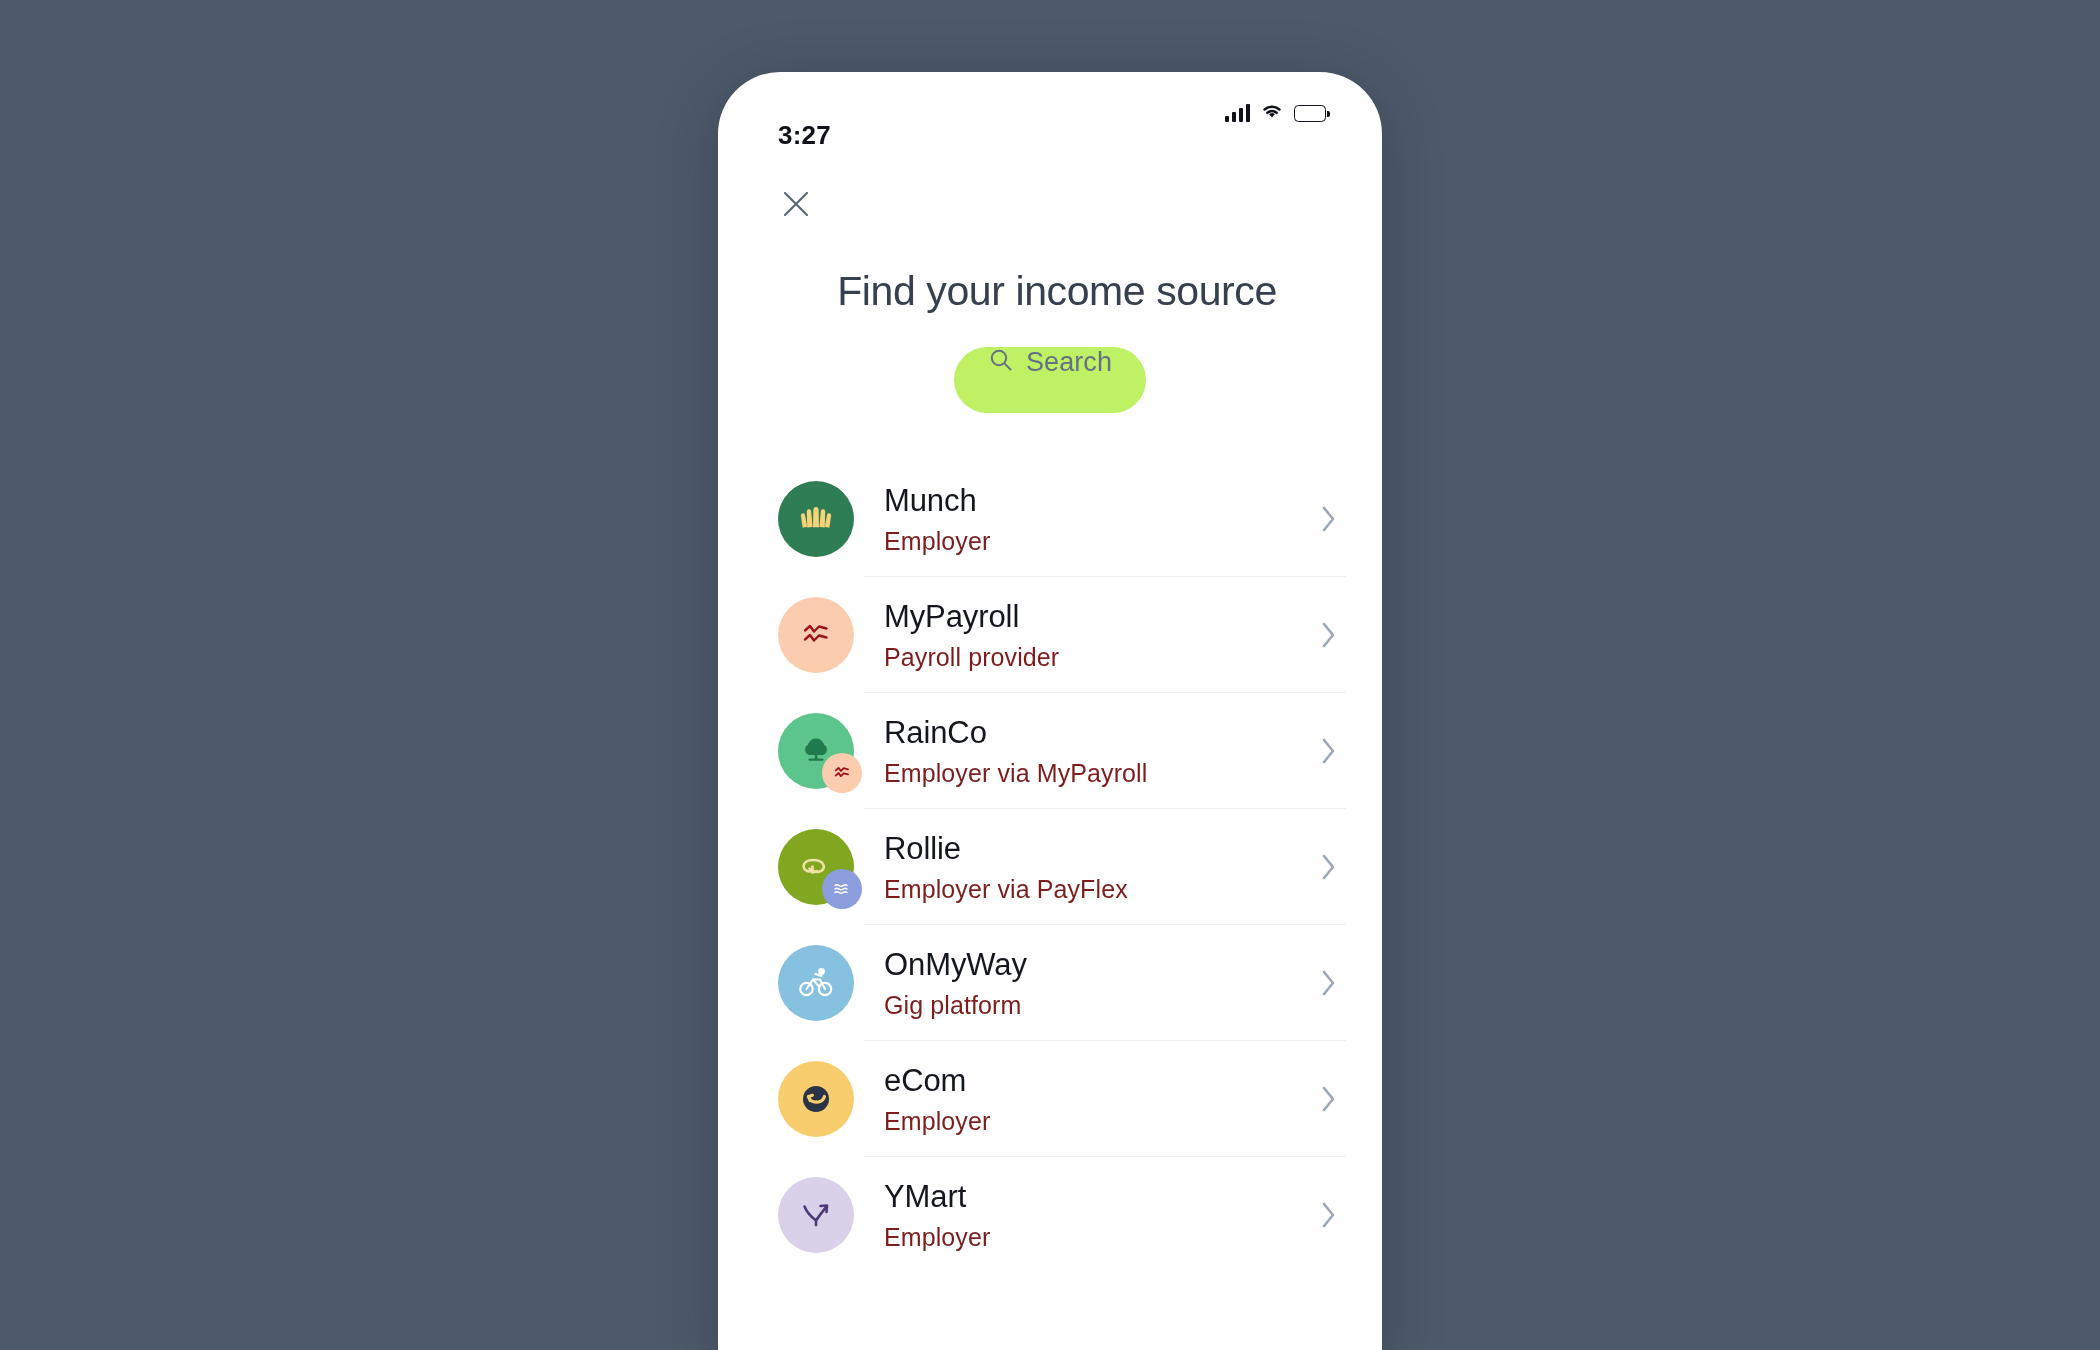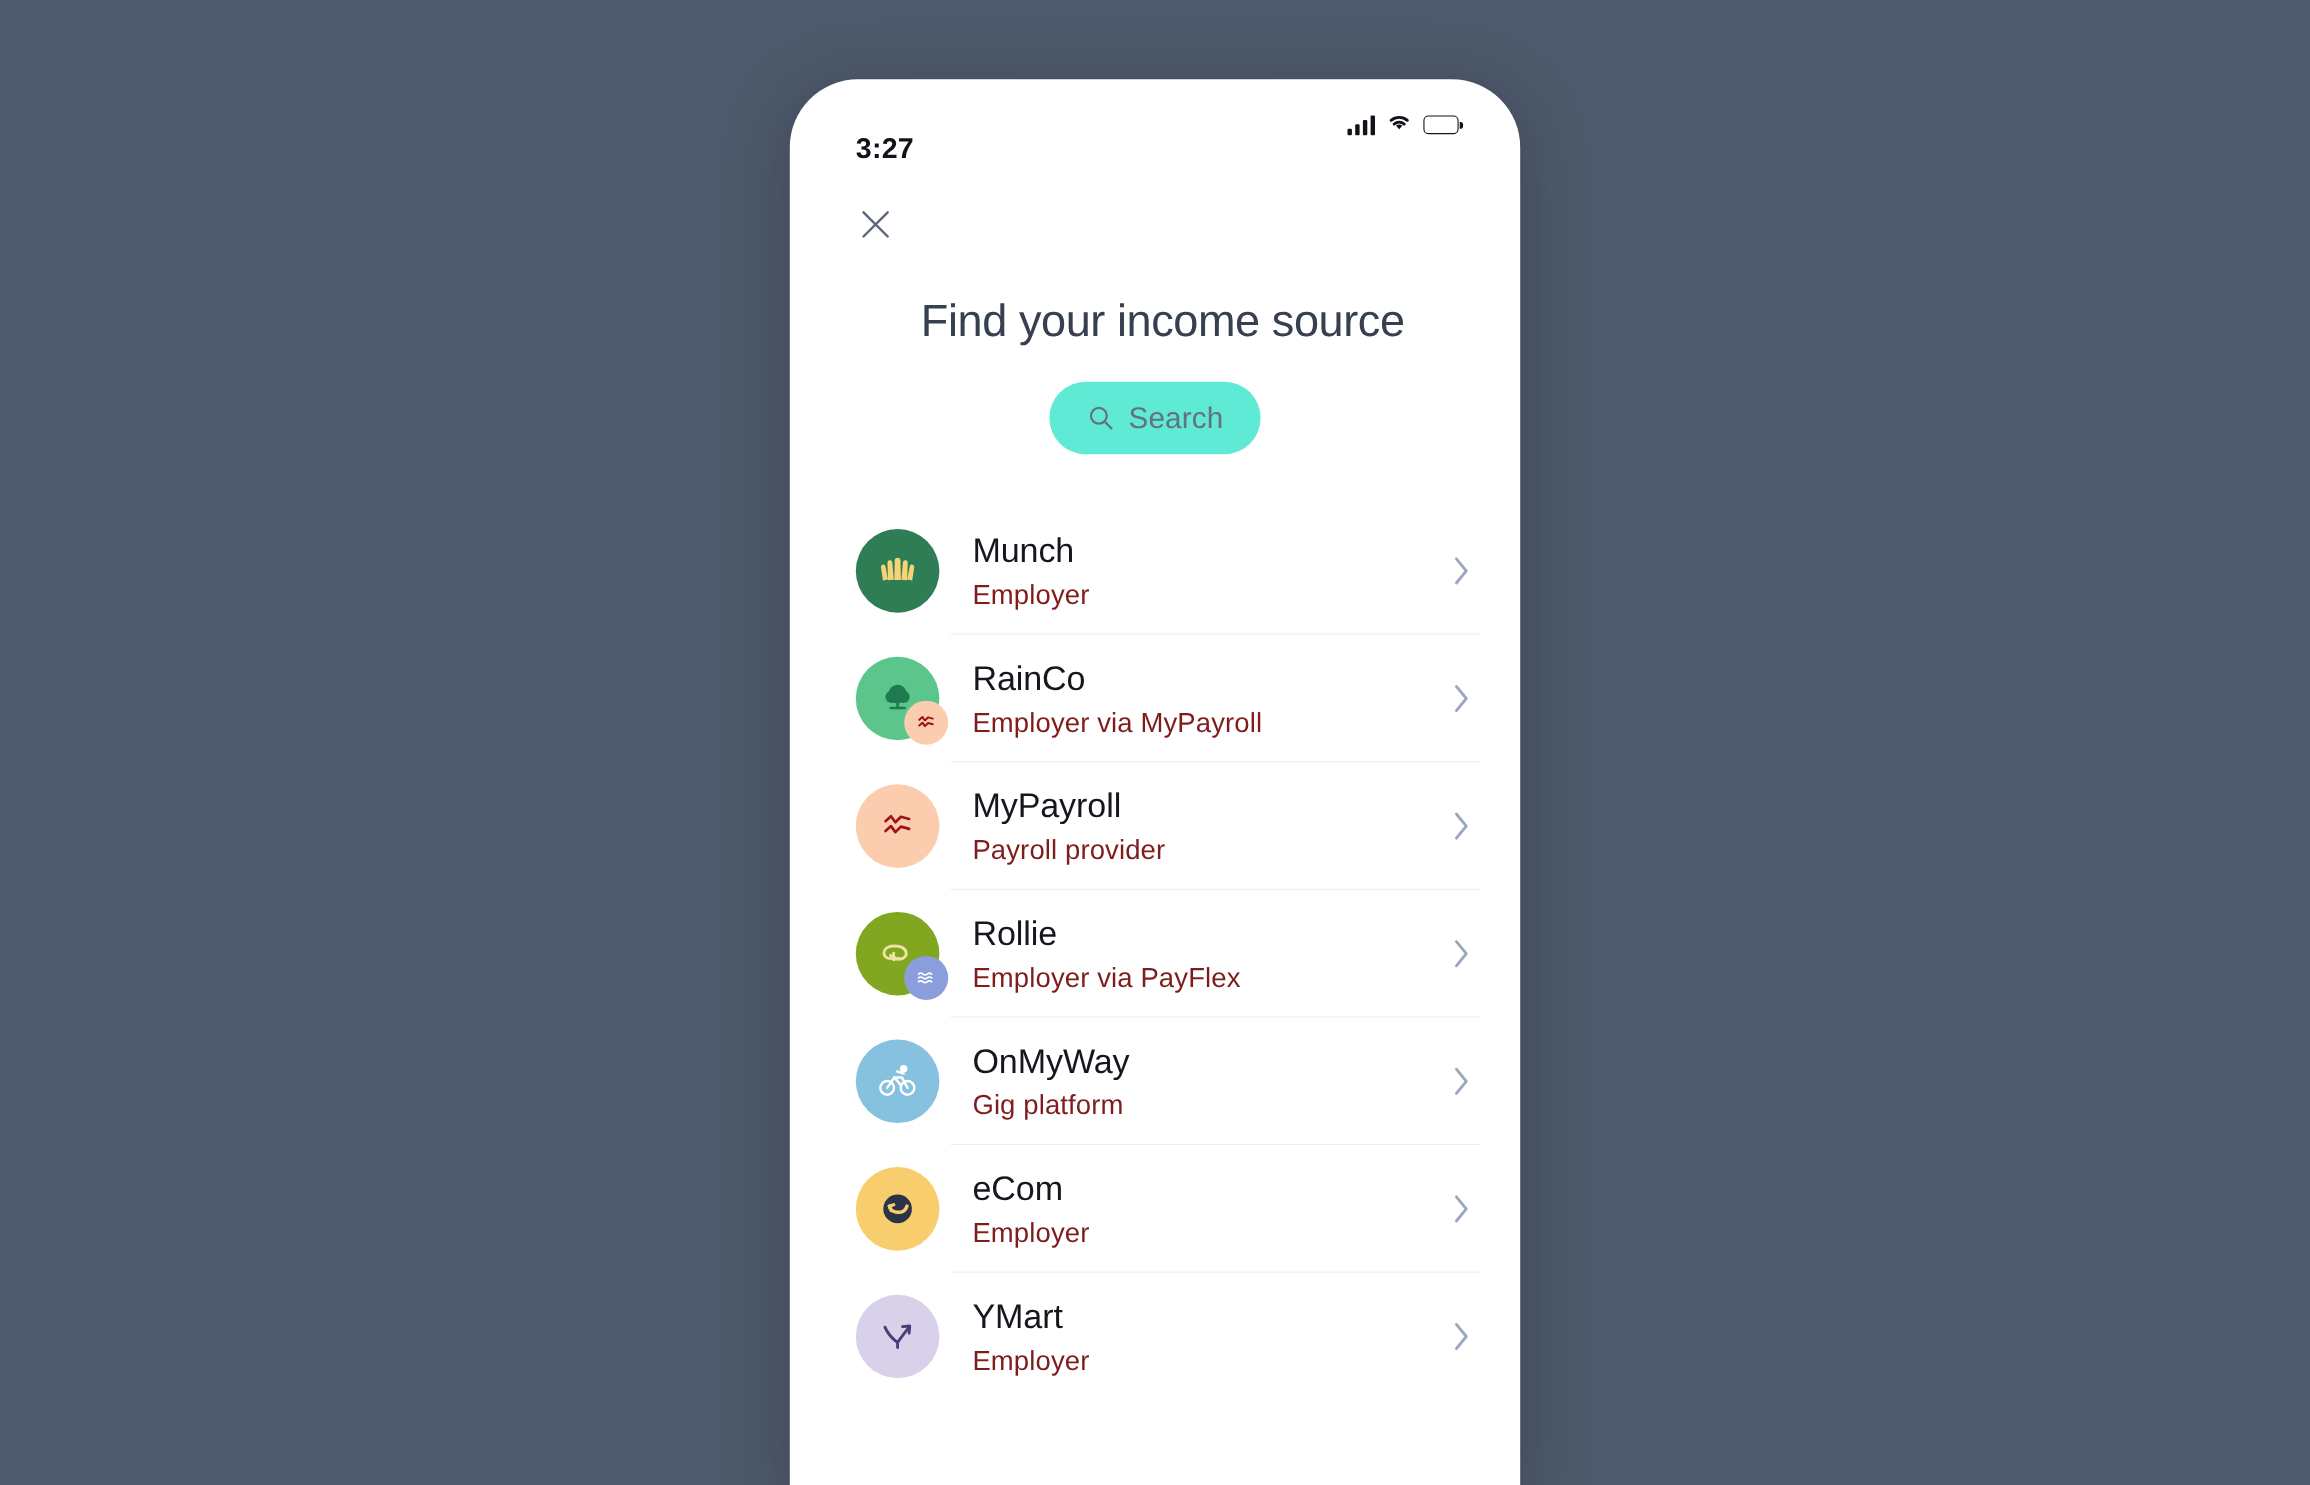--- a/index.html
+++ b/index.html
@@ -103,23 +103,22 @@
   }
 
   
   #search-wrap {
     display: flex;
     justify-content: center;
     margin-top: 32px;
   }
   #search-pill {
     display: flex;
-    align-items: center;
     gap: 12px;
-    background: #5eead4;
+    background: #bef264;
     border-radius: 34px;
     height: 66px;
     padding: 0 34px;
     cursor: text;
   }
   #search-placeholder {
     font-size: 27px;
     color: #667085;
     letter-spacing: 0.1px;
   }
@@ -257,20 +256,40 @@
       </div>
       <div class="chevron">
         <svg width="18" height="30" viewBox="0 0 18 30">
             <path d="M4 4 L13 15 L4 26" stroke="#9aa7bd" stroke-width="2.6" fill="none" stroke-linecap="round" stroke-linejoin="round"></path>
           </svg>
       </div>
     </div>
 
     <div class="list-item">
       <div class="avatar-wrap">
+        <div class="avatar" style="background:#fbcdae">
+          <svg width="42" height="42" viewBox="0 0 42 42">
+            <path d="M10 16.5 L15 12 L19 17.5 L24 12.5 L31.5 14.5" stroke="#9b1418" stroke-width="2.4" fill="none" stroke-linecap="round" stroke-linejoin="round"></path>
+            <path d="M10 25.5 L15 21 L19 26.5 L24 21.5 L31.5 23.5" stroke="#9b1418" stroke-width="2.4" fill="none" stroke-linecap="round" stroke-linejoin="round"></path>
+          </svg>
+        </div>
+      </div>
+      <div class="item-text">
+        <div class="item-title">MyPayroll</div>
+        <div class="item-sub">Payroll provider</div>
+      </div>
+      <div class="chevron">
+        <svg width="18" height="30" viewBox="0 0 18 30">
+            <path d="M4 4 L13 15 L4 26" stroke="#9aa7bd" stroke-width="2.6" fill="none" stroke-linecap="round" stroke-linejoin="round"></path>
+          </svg>
+      </div>
+    </div>
+
+    <div class="list-item">
+      <div class="avatar-wrap">
         <div class="avatar" style="background:#5cc58c">
           <svg width="42" height="42" viewBox="0 0 42 42">
             <g fill="#1f7a4d">
               <circle cx="21" cy="17" r="8.4"></circle>
               <circle cx="15.6" cy="19.6" r="5.6"></circle>
               <circle cx="26.4" cy="19.6" r="5.6"></circle>
               <rect x="19.8" y="20" width="2.6" height="10" rx="1"></rect>
               <rect x="13.5" y="28.4" width="15" height="2.4" rx="1.2"></rect>
             </g>
           </svg>
@@ -278,40 +297,20 @@
         <div class="badge" style="background:#fbcdae">
           <svg width="24" height="24" viewBox="0 0 42 42">
             <path d="M10 16.5 L15 12 L19 17.5 L24 12.5 L31.5 14.5" stroke="#9b1418" stroke-width="3.2" fill="none" stroke-linecap="round" stroke-linejoin="round"></path>
             <path d="M10 25.5 L15 21 L19 26.5 L24 21.5 L31.5 23.5" stroke="#9b1418" stroke-width="3.2" fill="none" stroke-linecap="round" stroke-linejoin="round"></path>
           </svg>
         </div>
       </div>
       <div class="item-text">
         <div class="item-title">RainCo</div>
         <div class="item-sub">Employer via MyPayroll</div>
-      </div>
-      <div class="chevron">
-        <svg width="18" height="30" viewBox="0 0 18 30">
-            <path d="M4 4 L13 15 L4 26" stroke="#9aa7bd" stroke-width="2.6" fill="none" stroke-linecap="round" stroke-linejoin="round"></path>
-          </svg>
-      </div>
-    </div>
-
-    <div class="list-item">
-      <div class="avatar-wrap">
-        <div class="avatar" style="background:#fbcdae">
-          <svg width="42" height="42" viewBox="0 0 42 42">
-            <path d="M10 16.5 L15 12 L19 17.5 L24 12.5 L31.5 14.5" stroke="#9b1418" stroke-width="2.4" fill="none" stroke-linecap="round" stroke-linejoin="round"></path>
-            <path d="M10 25.5 L15 21 L19 26.5 L24 21.5 L31.5 23.5" stroke="#9b1418" stroke-width="2.4" fill="none" stroke-linecap="round" stroke-linejoin="round"></path>
-          </svg>
-        </div>
-      </div>
-      <div class="item-text">
-        <div class="item-title">MyPayroll</div>
-        <div class="item-sub">Payroll provider</div>
       </div>
       <div class="chevron">
         <svg width="18" height="30" viewBox="0 0 18 30">
             <path d="M4 4 L13 15 L4 26" stroke="#9aa7bd" stroke-width="2.6" fill="none" stroke-linecap="round" stroke-linejoin="round"></path>
           </svg>
       </div>
     </div>
 
     <div class="list-item">
       <div class="avatar-wrap">

